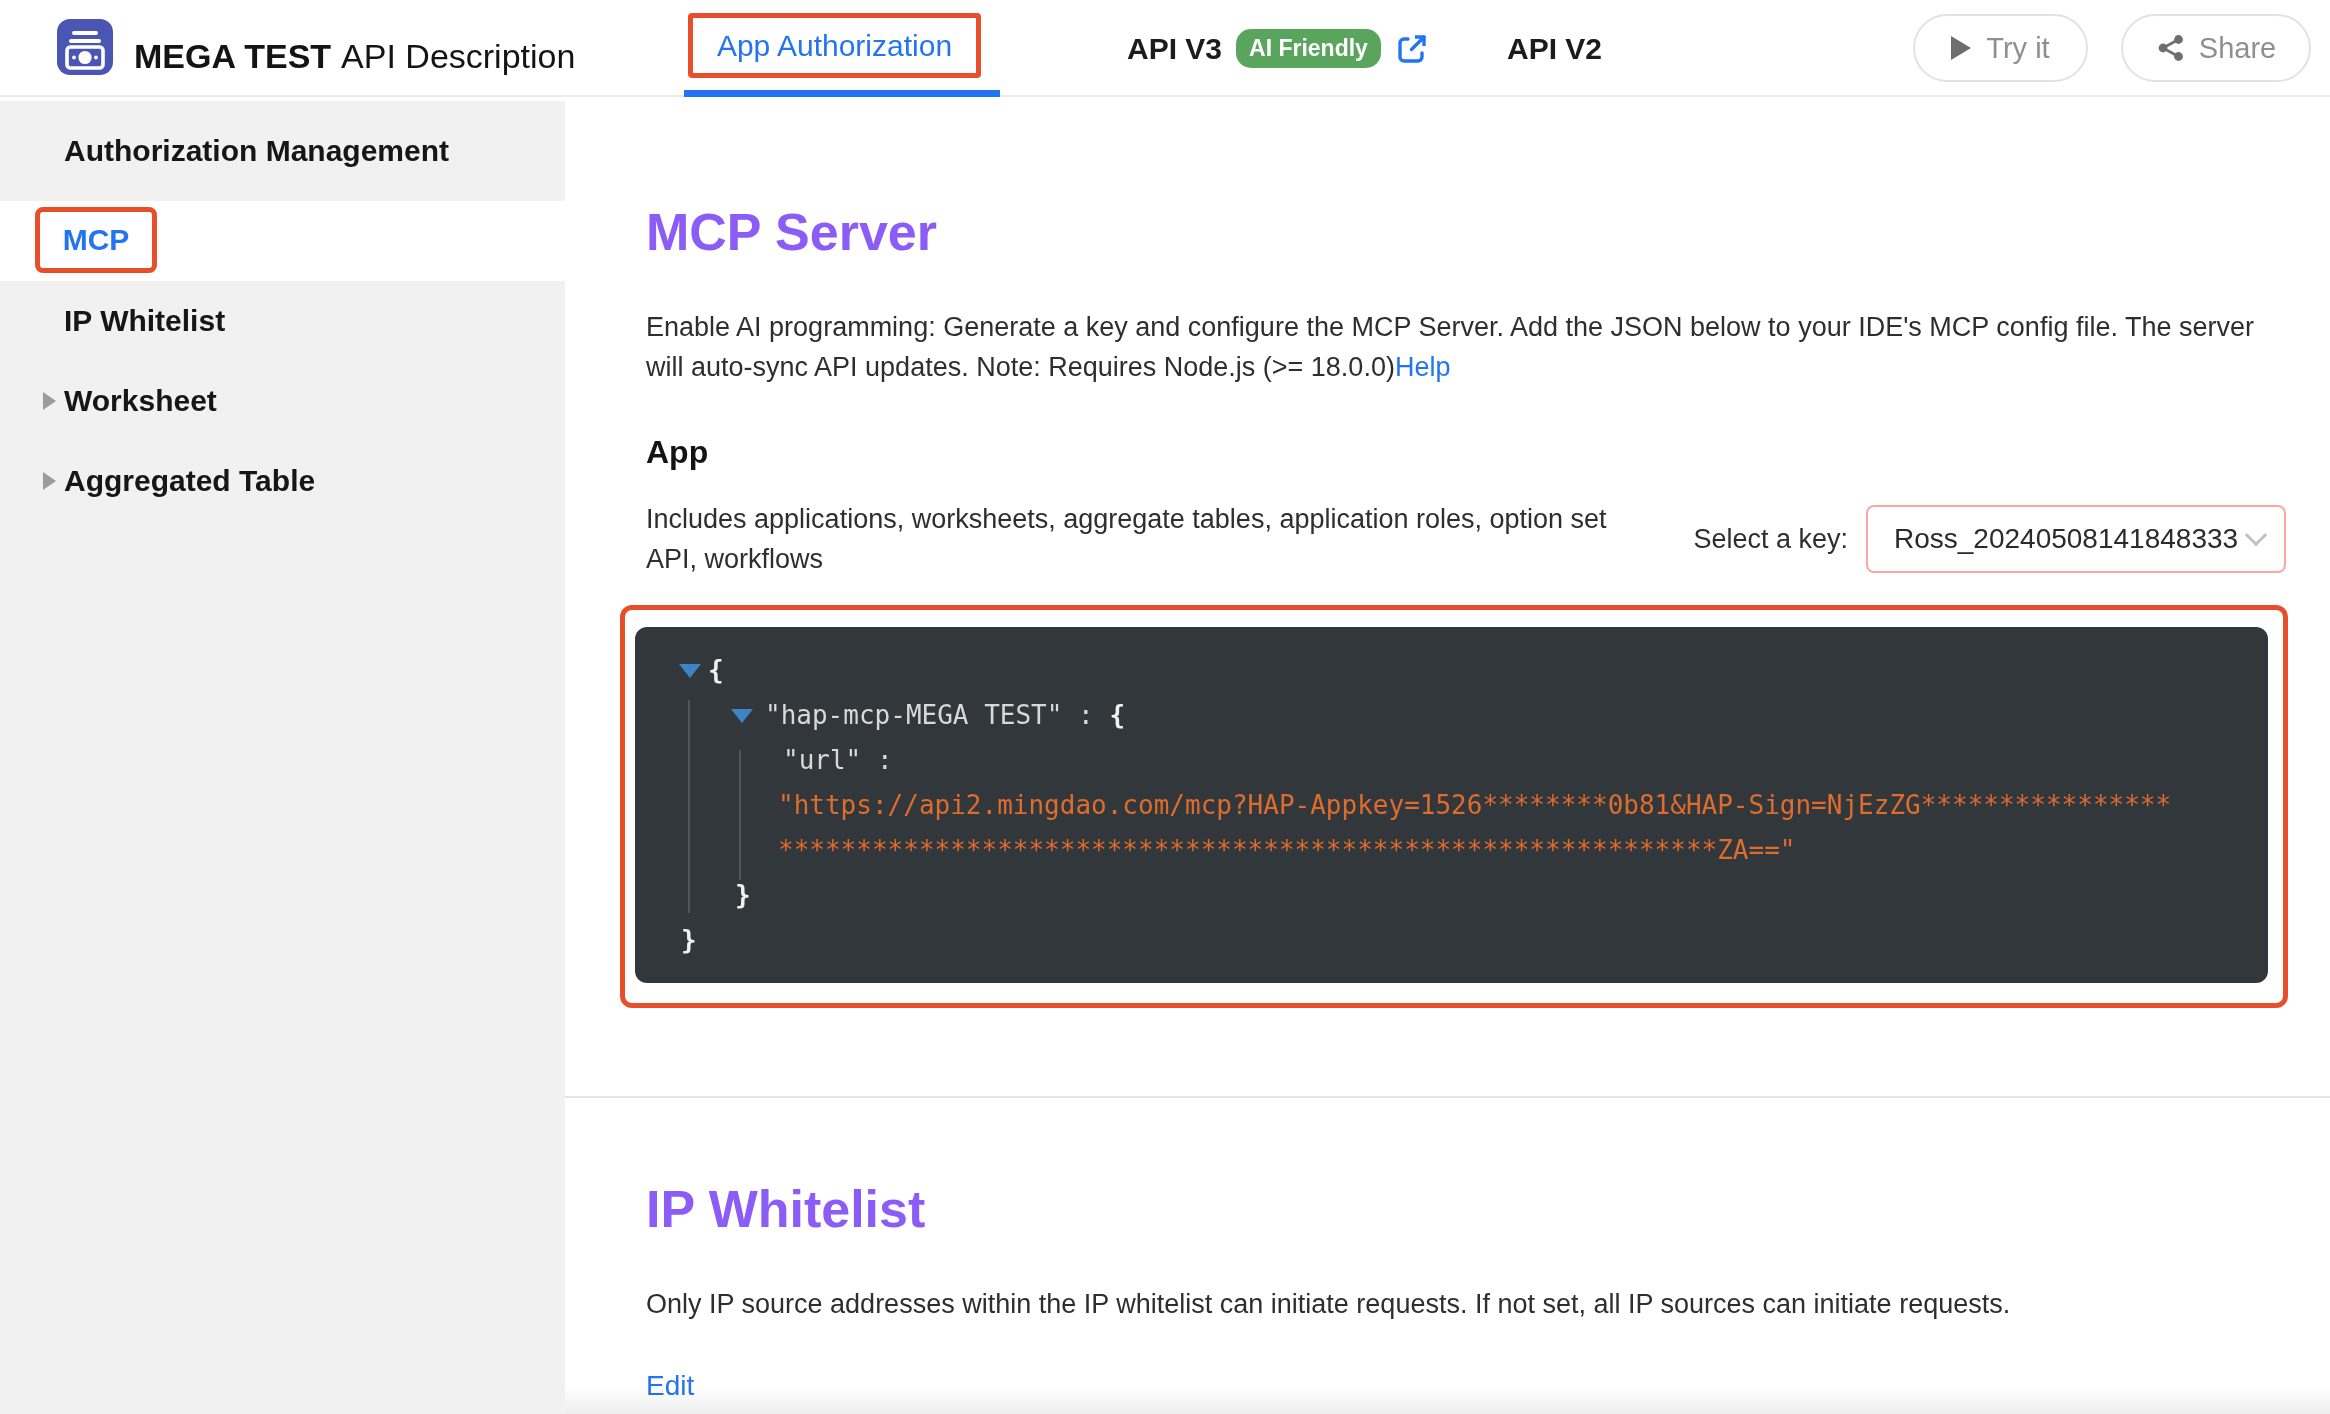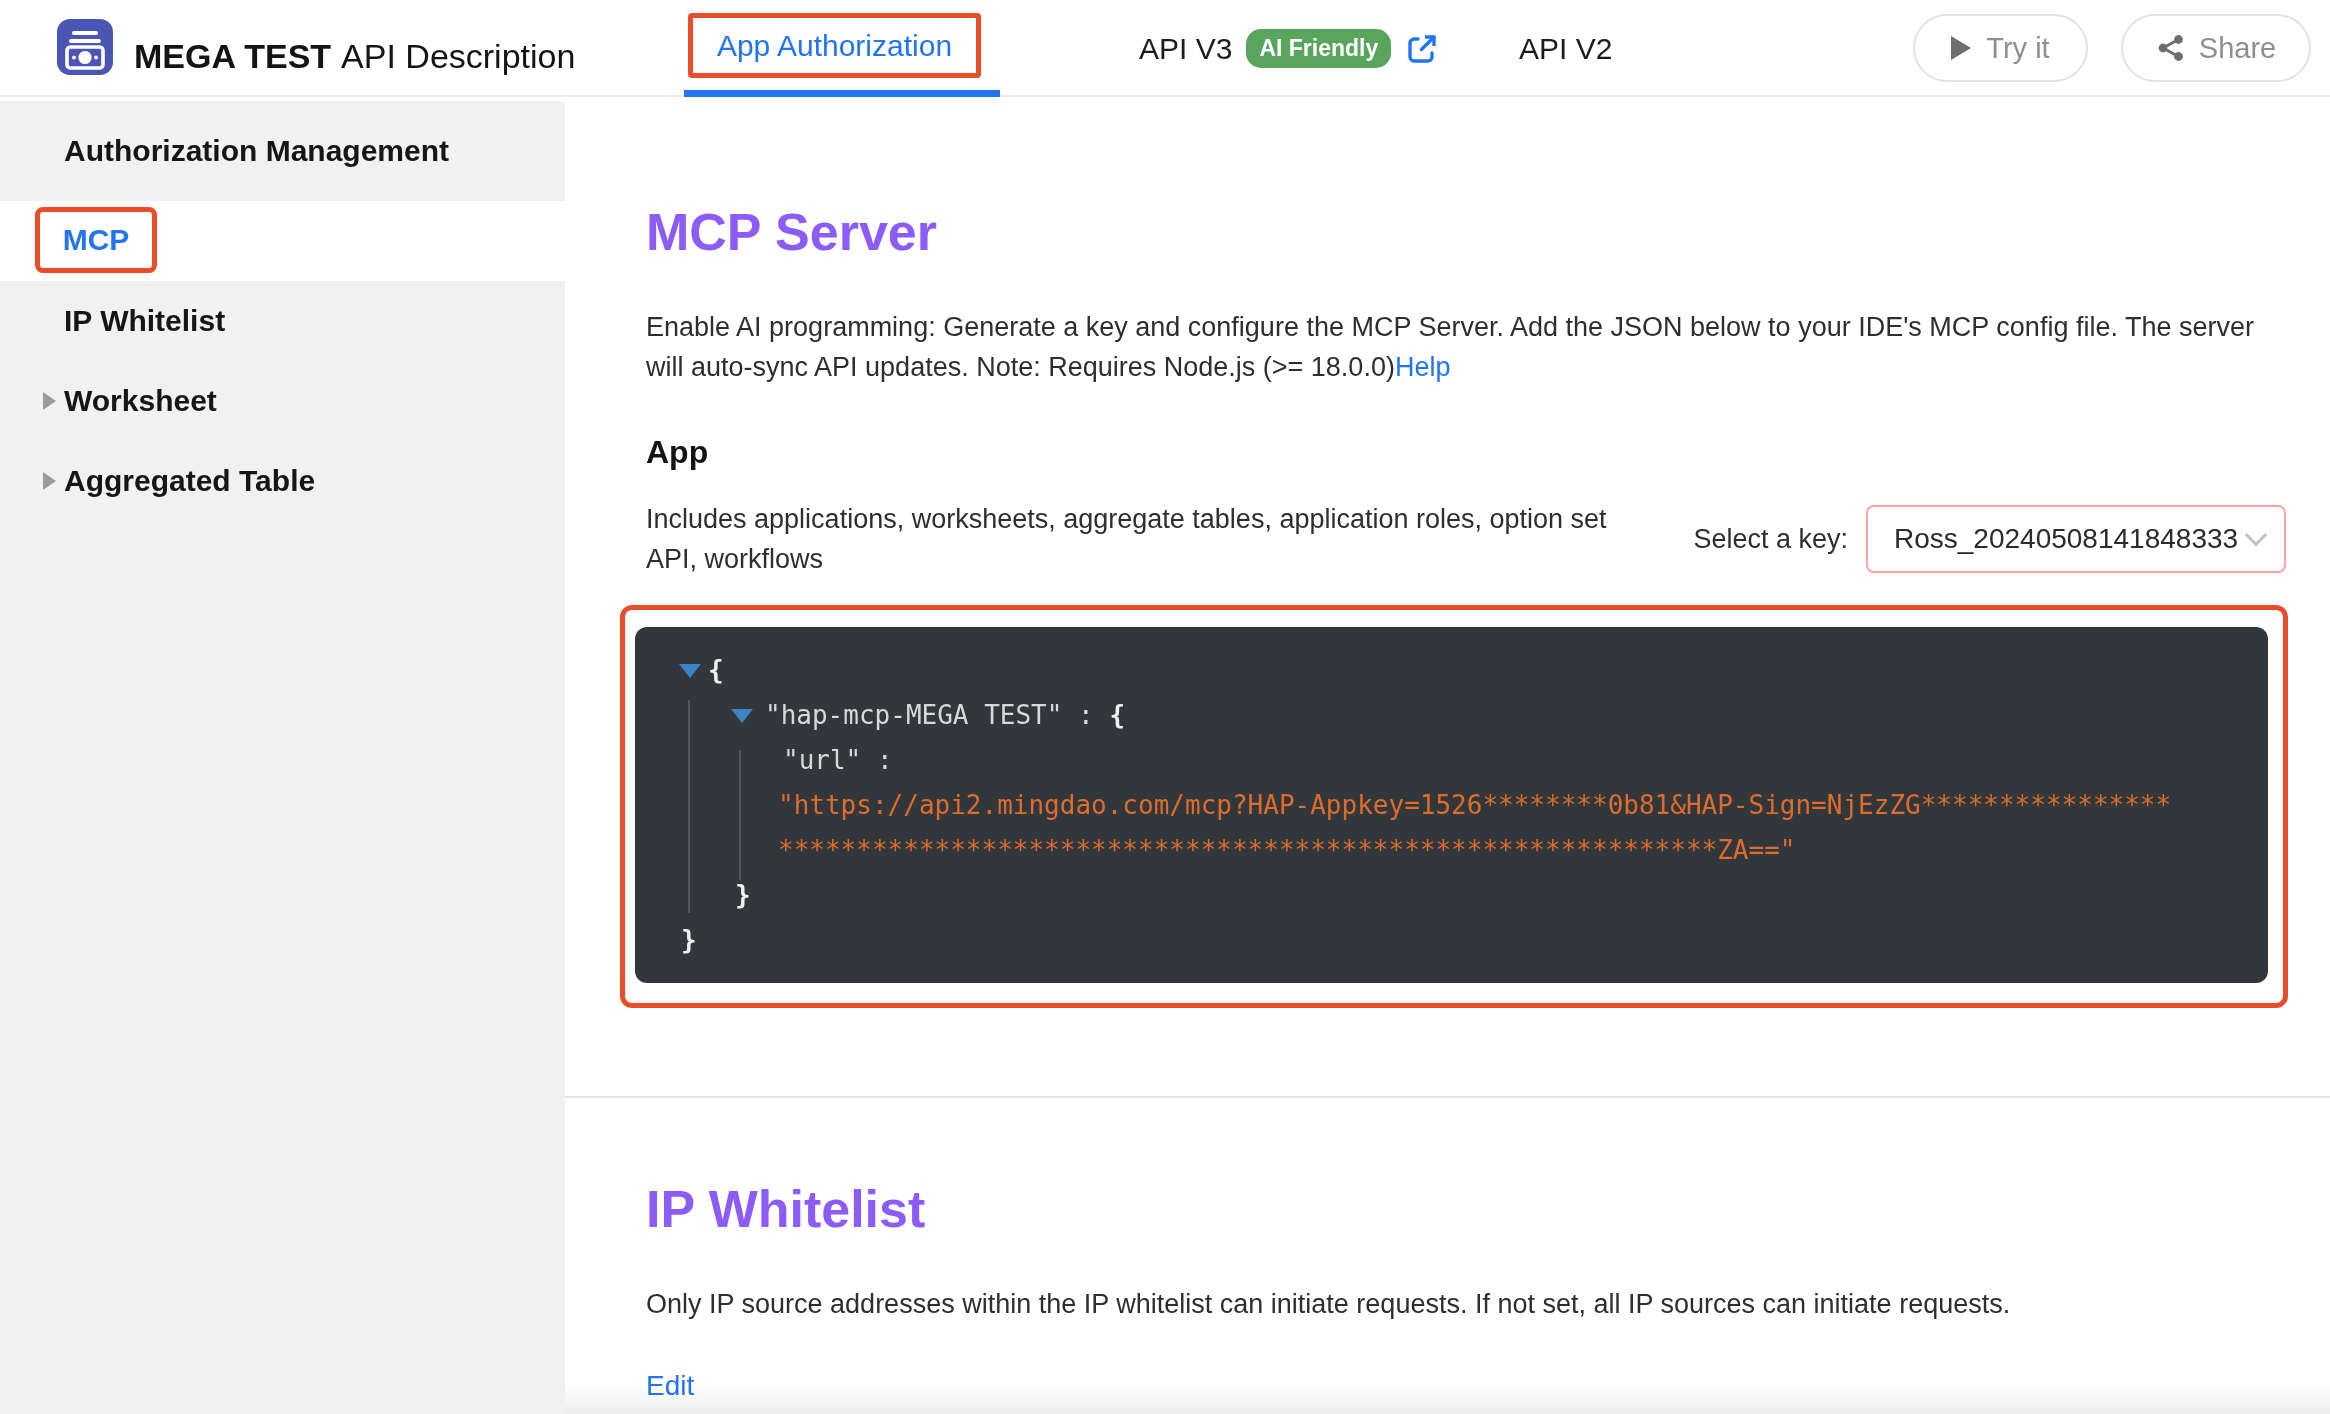--- a/index.html
+++ b/index.html
@@ -16,21 +16,21 @@
   .brand b { font-weight:700; }
   .brand span.suffix { font-weight:400; margin-left:10px; }
 
   .tab-auth-box { position:absolute; left:688px; top:13px; width:293px; height:65px;
                   border:5px solid #e84e29; border-radius:4px; display:flex;
                   align-items:center; justify-content:center; cursor:pointer; }
   .tab-auth-box .tab-label { color:#2374f2; font-size:30px; font-weight:500; white-space:nowrap; }
   .tab-underline { position:absolute; left:684px; top:90px; width:316px; height:7px; background:#2374f2; }
 
   .tab-v3 { position:absolute; left:1127px; top:0; height:97px; display:flex; align-items:center; cursor:pointer; }
-  .tab-v3 .tab-label, .tab-v2 .tab-label { font-size:30px; font-weight:400; color:#1c1c1c; white-space:nowrap;margin-left:12px; }
+  .tab-v3 .tab-label, .tab-v2 .tab-label { font-size:30px; font-weight:700; color:#1c1c1c; white-space:nowrap; }
   .badge-ai { margin-left:14px; background:#5aa55e; color:#fff; font-size:23px; font-weight:600;
               padding:6px 13px; border-radius:15px; white-space:nowrap; }
   .ext-icon { margin-left:14px; width:34px; height:34px; display:inline-block; }
   .tab-v2 { position:absolute; left:1507px; top:0; height:97px; display:flex; align-items:center; cursor:pointer; }
 
   .hdr-btn { position:absolute; top:14px; height:68px; border:2px solid #e2e2e2; border-radius:34px;
              background:#fff; display:flex; align-items:center; justify-content:center;
              font-size:29px; color:#8f8f8f; cursor:pointer; }
   .btn-try { left:1913px; width:175px; }
   .btn-share { left:2121px; width:190px; }

